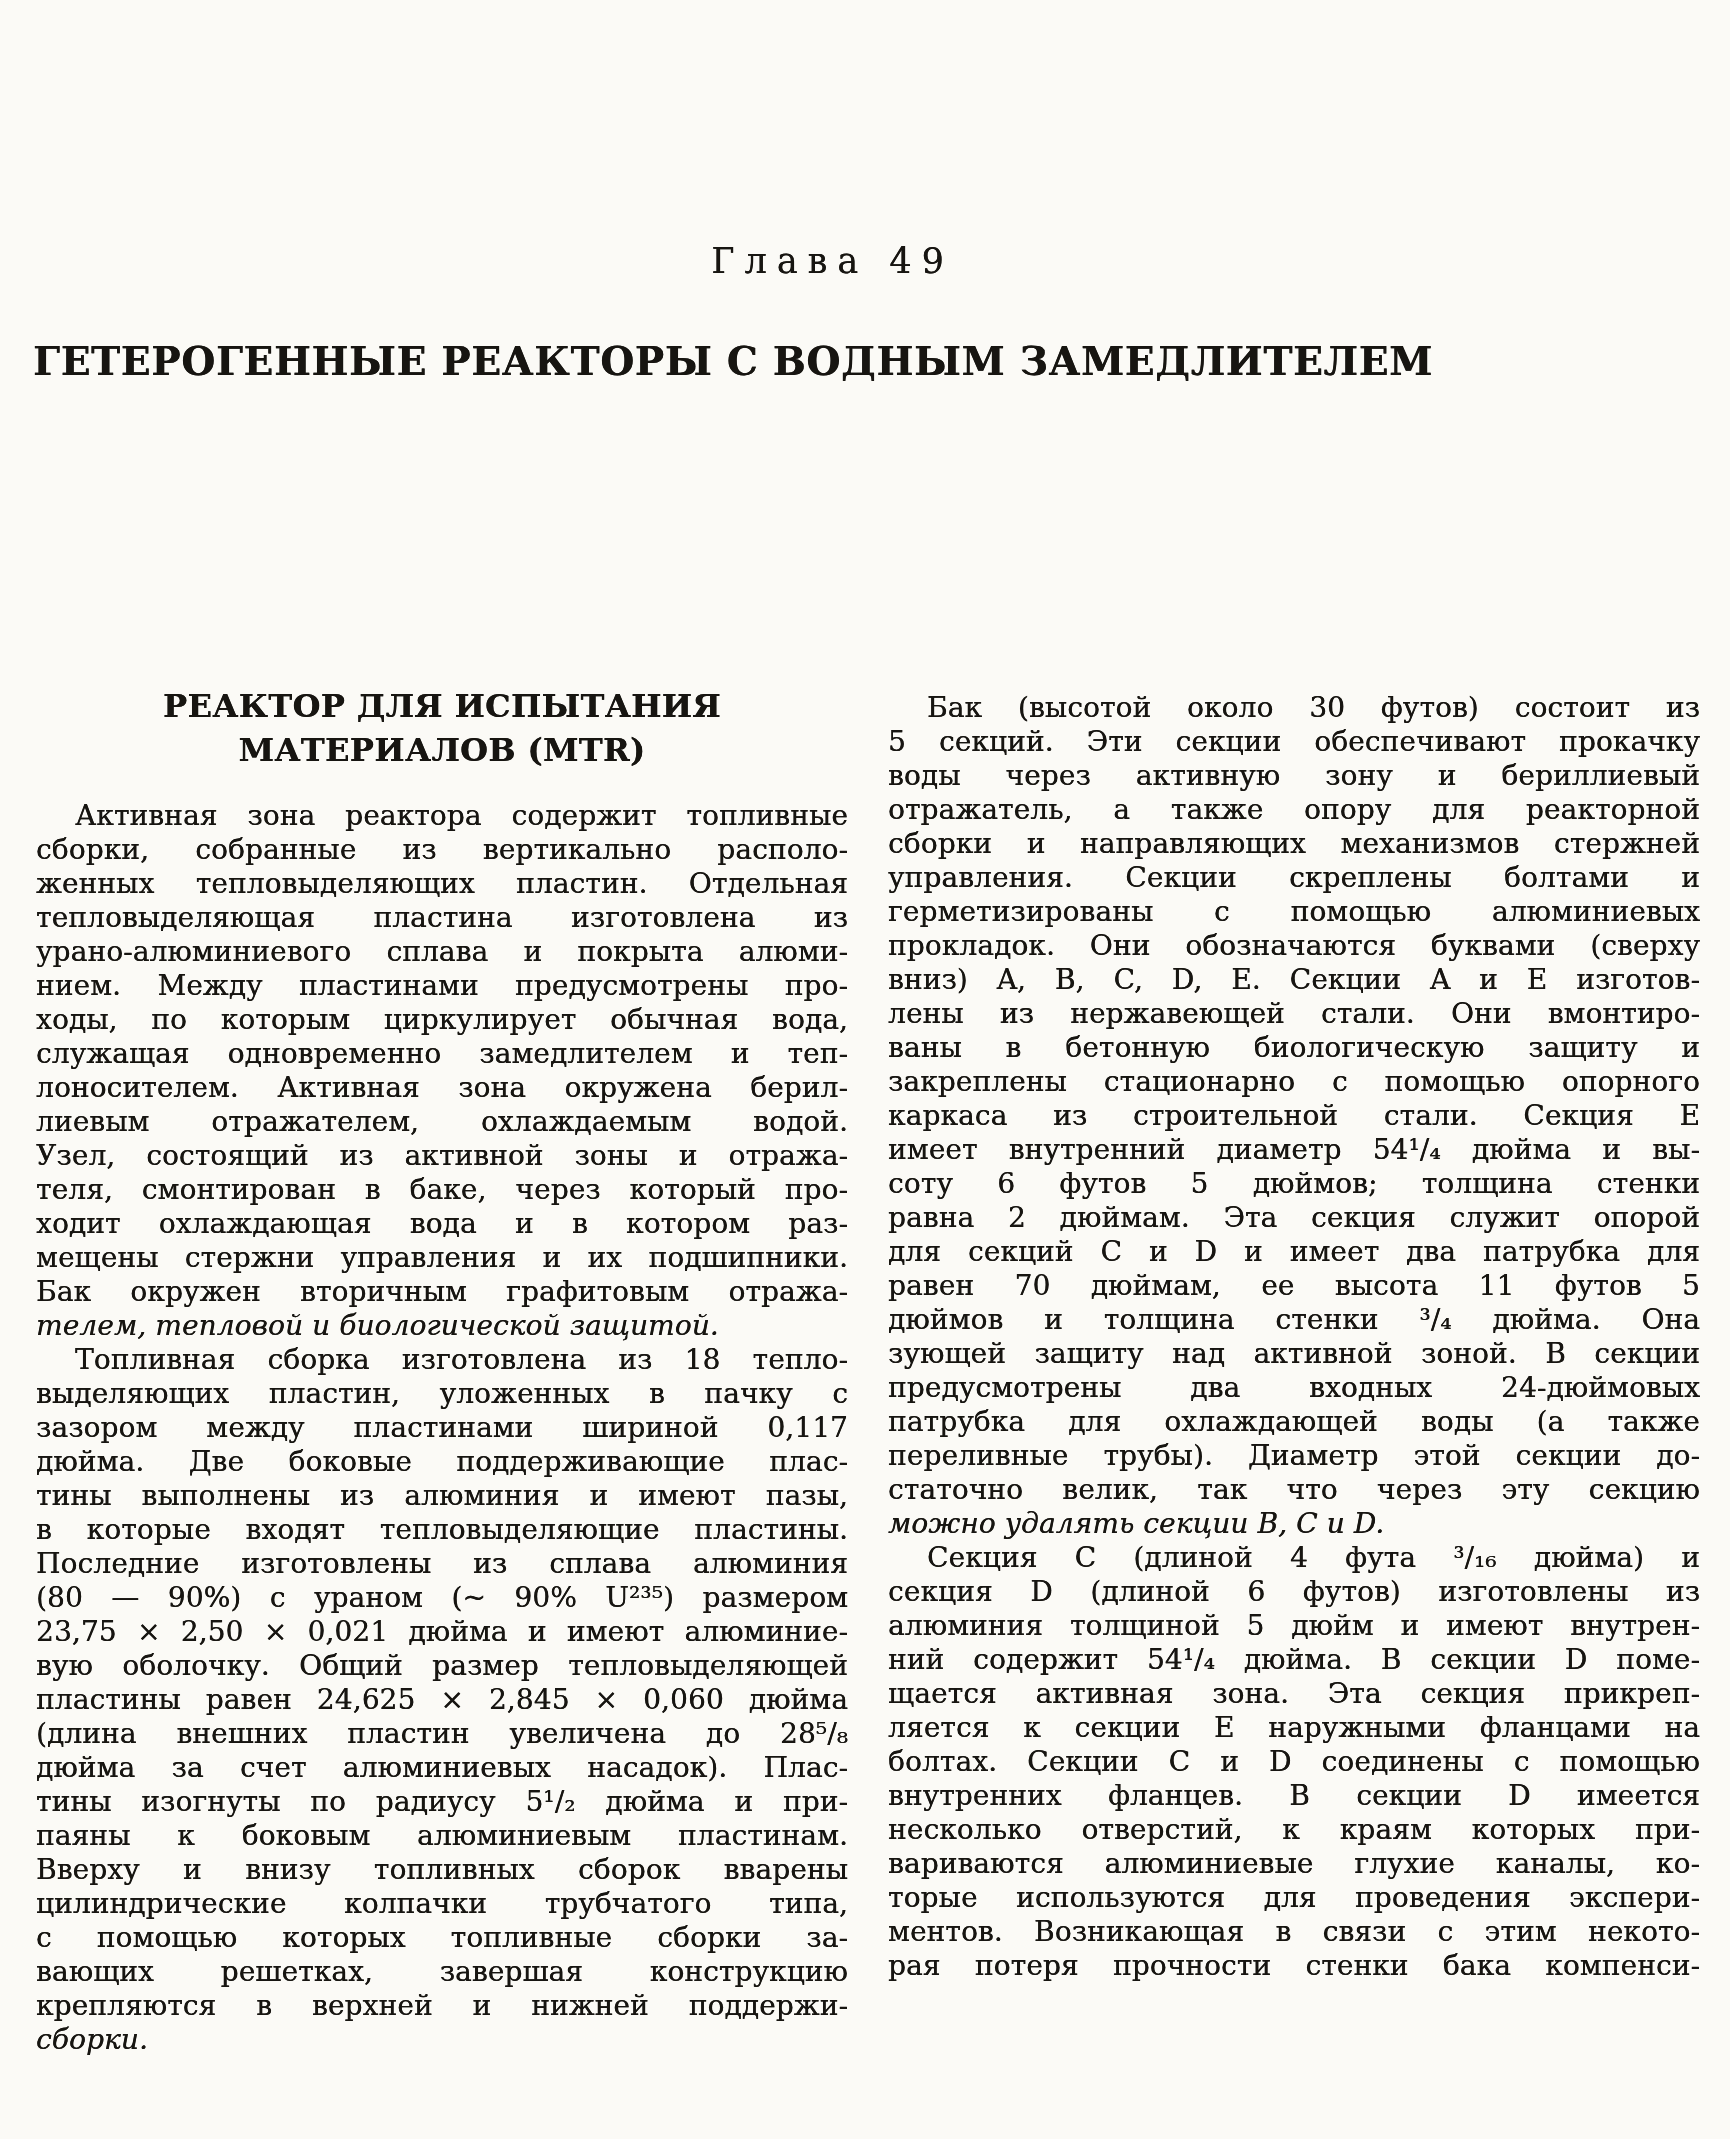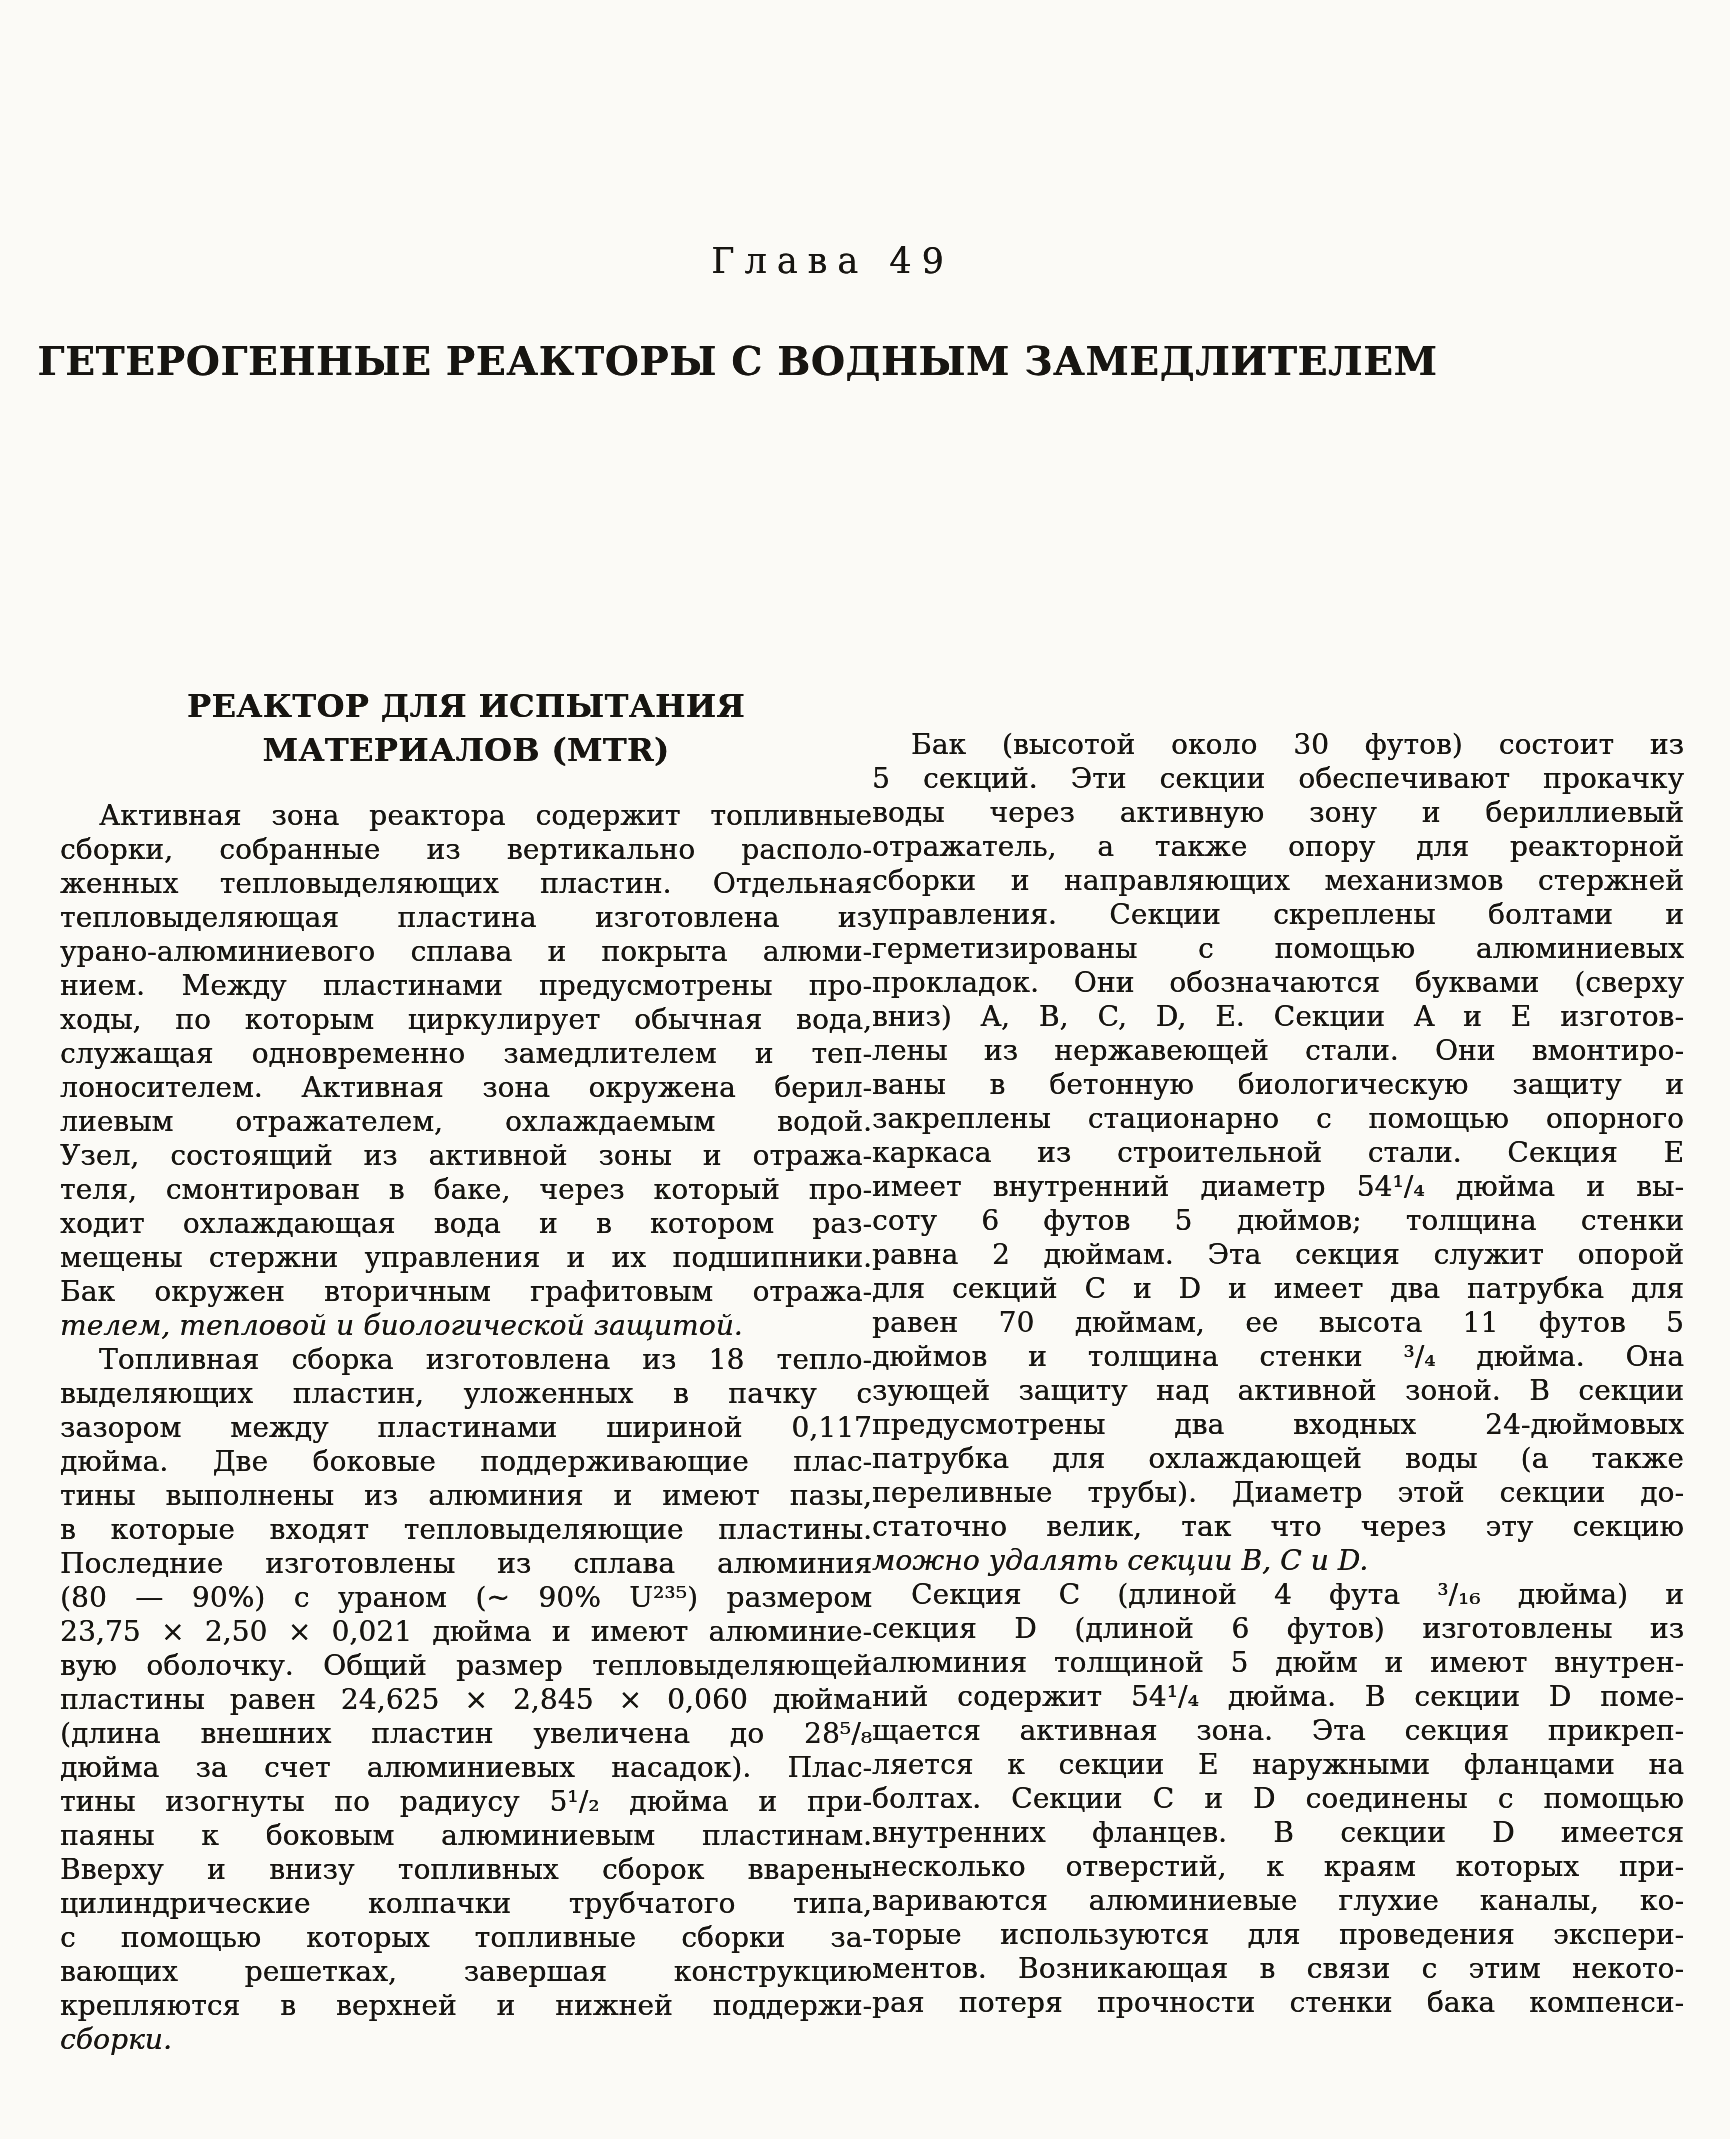--- a/index.html
+++ b/index.html
@@ -18,29 +18,29 @@
   }
   .chapter-label {
     position: absolute; top: 241px; left: 0; width: 1665px;
     text-align: center;
     font-size: 35px;
     letter-spacing: 10px;
     white-space: nowrap;
   }
   .chapter-title {
     position: absolute; top: 338px; left: 0; width: 1475px;
-    text-align: center;
     font-weight: bold;
     font-size: 39px;
     letter-spacing: 0.7px;
     white-space: nowrap;
+    padding-left: 33px;
   }
   .columns {
-    position: absolute; top: 681px; left: 60px;
-    display: flex;  align-items: center;
+    position: absolute; top: 681px; left: 36px;
+    display: flex; gap: 40px;
   }
   .col { width: 812px; }
   .col-heading {
     font-weight: bold;
     font-size: 32px;
     line-height: 44px;
     text-align: center;
     letter-spacing: 0.4px;
     margin: 2.9px 0 27px 0;
   }

